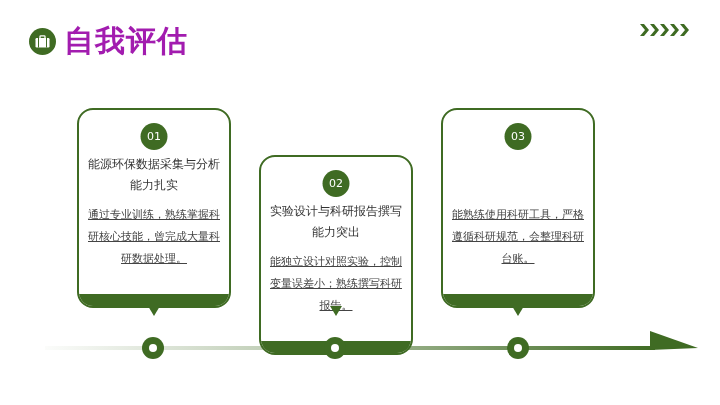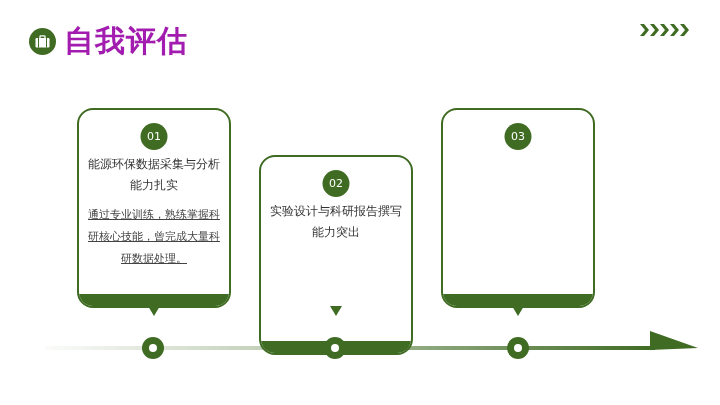--- a/index.html
+++ b/index.html
@@ -95,26 +95,28 @@
   <div class="num">01</div>
   <div class="heading">能源环保数据采集与分析能力扎实</div>
   <div class="body">通过专业训练，熟练掌握科研核心技能，曾完成大量科研数据处理。</div>
   <div class="band"></div>
 </div>
 <div class="pointer" style="left:148px;"></div>
 
 <div class="card" style="left:259px;margin-top:47px;">
   <div class="num">02</div>
   <div class="heading">实验设计与科研报告撰写能力突出</div>
+  <div class="body">能独立设计对照实验，控制变量误差小；熟练撰写科研报告。</div>
   <div class="band"></div>
 </div>
 <div class="pointer" style="left:330px;"></div>
 
 <div class="card" style="left:441px;">
   <div class="num">03</div>
+  <div class="body">能熟练使用科研工具，严格遵循科研规范，会整理科研台账。</div>
   <div class="band"></div>
 </div>
 <div class="pointer" style="left:512px;"></div>
 
 <div class="timeline"></div>
 <svg class="arrowhead2" viewBox="0 0 48 19">
   <polygon points="0,0 48,17 0,19" fill="#3f6b23"></polygon>
 </svg>
 <div class="node" style="left:142px;">
     <div class="hole"></div>

